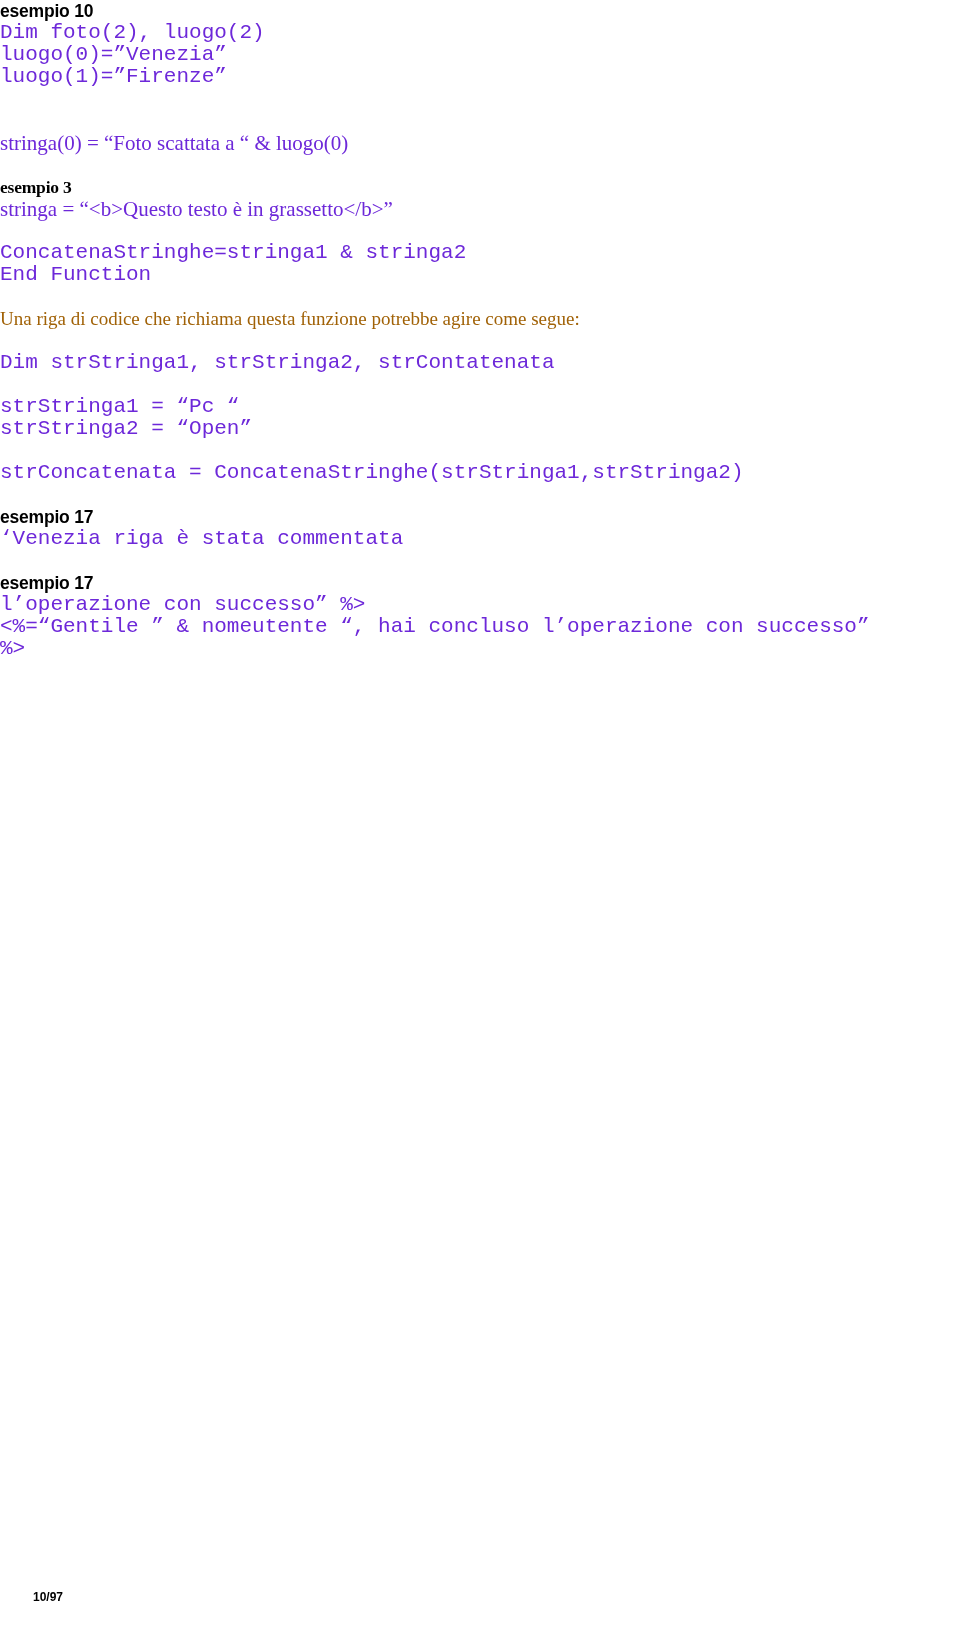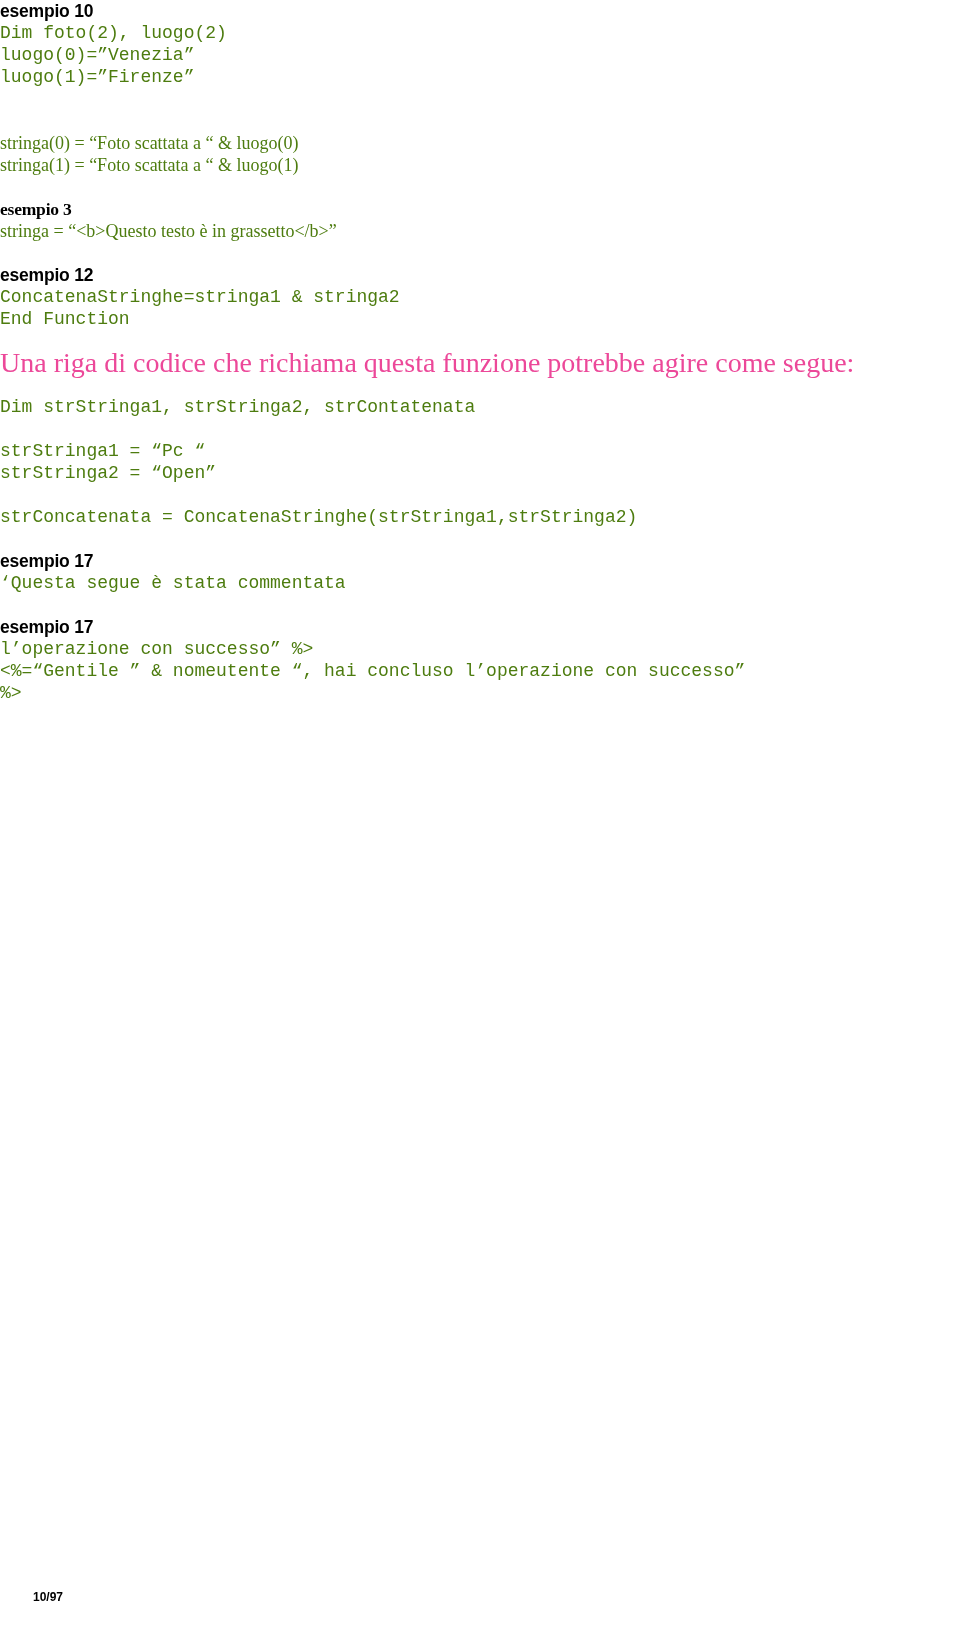--- a/index.html
+++ b/index.html
@@ -26,32 +26,32 @@
     font-weight: bold;
     font-size: 17.5px;
     line-height: 22px;
     color: #000000;
     letter-spacing: -0.2px;
     white-space: pre;
   }
   
   .code {
     font-family: "Liberation Mono", "DejaVu Sans Mono", monospace;
-    font-size: 18px;
+    font-size: 21px;
     line-height: 22px;
-    color: #4d7c0f;
+    color: #6d28d9;
     white-space: pre;
     letter-spacing: 0px;
   }
   
   .prose {
     font-family: "Liberation Serif", "DejaVu Serif", serif;
-    font-size: 28px;
+    font-size: 19px;
     line-height: 22px;
-    color: #ec4899;
+    color: #a16207;
     white-space: pre;
   }
   .blank {
     height: 22px;
     line-height: 22px;
   }
   .indent-0 { padding-left: 35px; }
   .indent-1 { padding-left: 44px; font-family: Liberation Serif, serif; }
   .indent-2 { padding-left: 40px; }
   .indent-fn { padding-left: 112px; }
@@ -75,40 +75,38 @@
 
 <div class="page">
   <div class="content" id="content-root">
       <div class="block heading indent-0">esempio 10</div>
       <div class="block code indent-0">Dim foto(2), luogo(2)</div>
       <div class="block code indent-0">luogo(0)=”Venezia”</div>
       <div class="block code indent-0">luogo(1)=”Firenze”</div>
       <div class="block blank indent-0"></div>
       <div class="block blank indent-0"></div>
       <div class="block code indent-1">stringa(0) = “Foto scattata a “ &amp; luogo(0)</div>
-      <div class="block code indent-1">stringa(1) = “Foto scattata a “ &amp; luogo(1)</div>
       <div class="block blank indent-0"></div>
       <div class="block heading indent-1">esempio 3</div>
       <div class="block code indent-1">stringa = “&lt;b&gt;Questo testo è in grassetto&lt;/b&gt;”</div>
       <div class="block blank indent-0"></div>
-      <div class="block heading indent-0">esempio 12</div>
       <div class="block code indent-fn">ConcatenaStringhe=stringa1 &amp; stringa2</div>
       <div class="block code indent-0">End Function</div>
       <div class="block blank indent-0"></div>
       <div class="block prose indent-2">Una riga di codice che richiama questa funzione potrebbe agire come segue:</div>
       <div class="block blank indent-0"></div>
       <div class="block code indent-0">Dim strStringa1, strStringa2, strContatenata</div>
       <div class="block blank indent-0"></div>
       <div class="block code indent-0">strStringa1 = “Pc “</div>
       <div class="block code indent-0">strStringa2 = “Open”</div>
       <div class="block blank indent-0"></div>
       <div class="block code indent-0">strConcatenata = ConcatenaStringhe(strStringa1,strStringa2)</div>
       <div class="block blank indent-0"></div>
       <div class="block heading indent-0">esempio 17</div>
-      <div class="block code indent-0">‘Questa segue è stata commentata</div>
+      <div class="block code indent-0">‘Venezia riga è stata commentata</div>
       <div class="block blank indent-0"></div>
       <div class="block heading indent-0">esempio 17</div>
       <div class="block code indent-0">l’operazione con successo” %&gt;</div>
       <div class="block code indent-0">&lt;%=“Gentile ” &amp; nomeutente “, hai concluso l’operazione con successo”</div>
       <div class="block code indent-0">%&gt;</div>
     </div>
   <div class="footer">10/97</div>
 </div>
 
 </body></html>

